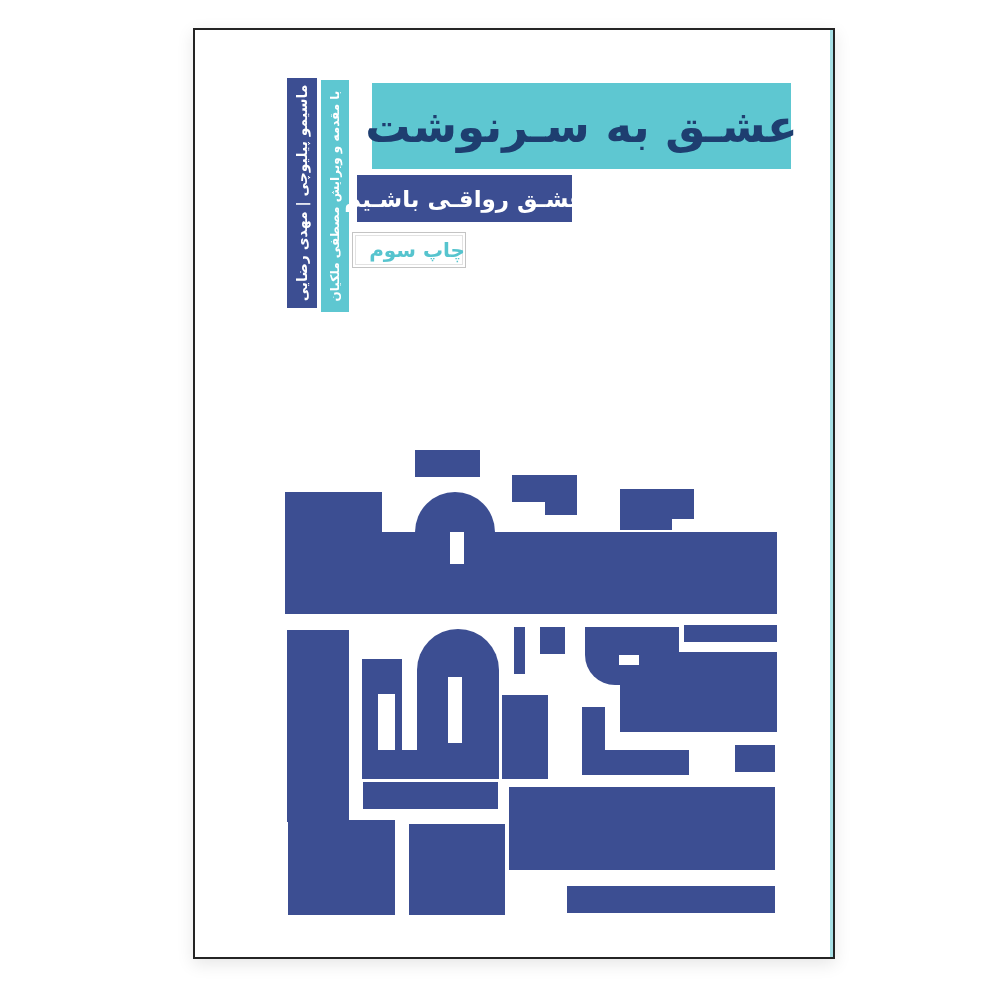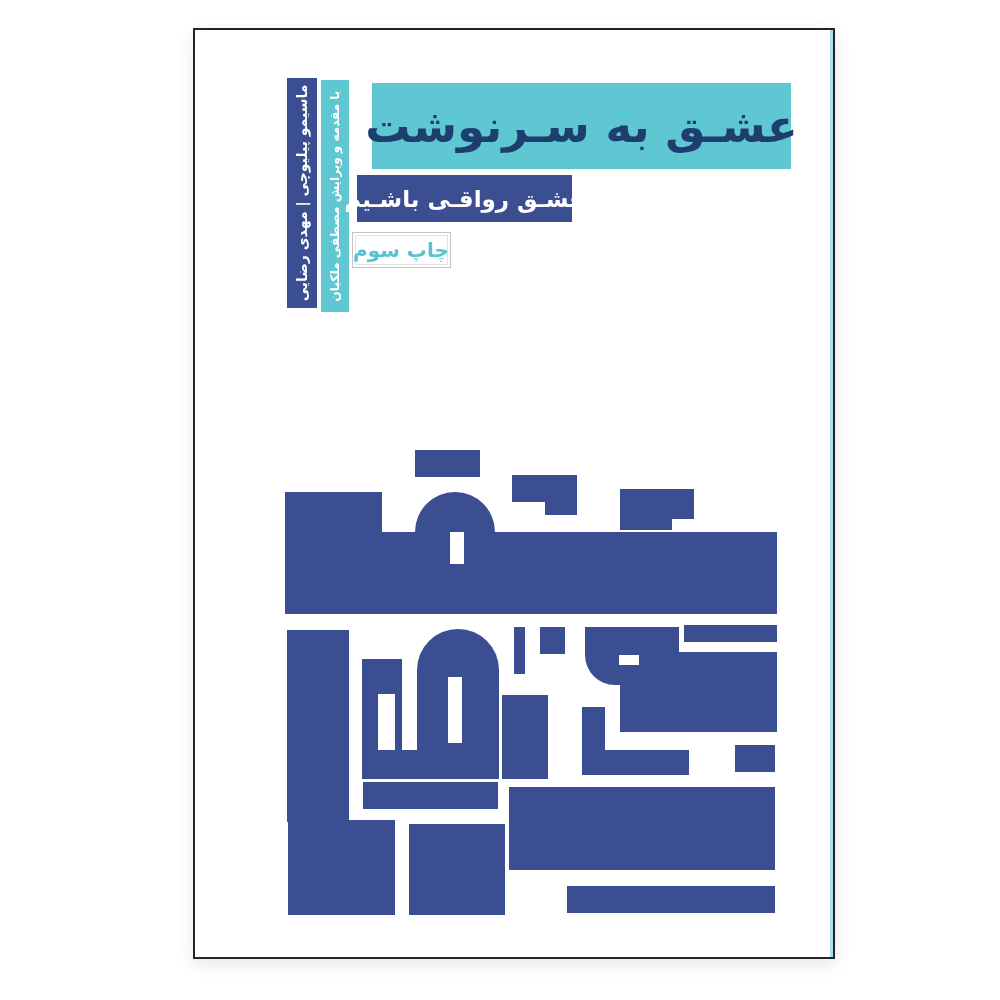--- a/index.html
+++ b/index.html
@@ -40,24 +40,24 @@
   }
   
   .subtitle-box{
     position:absolute;left:162px;top:145px;width:215px;height:47px;
     background:var(--ink,#3c4e92);
     display:flex;align-items:center;justify-content:center;
   }
   .subtitle-box .subtitle{direction:rtl;color:#fff;font-size:23px;font-weight:bold;white-space:nowrap;}
   
   .edition-box{
-    position:absolute;left:157px;top:202px;width:99px;height:36px;
+    position:absolute;left:157px;top:202px;width:114px;height:36px;
     background:#fff;border:1px solid #c4c4c4;box-sizing:border-box;
     box-shadow:inset 0 0 0 2px #ffffff, inset 0 0 0 3px #e2e2e2;
-    display:flex;align-items:center;justify-content:flex-start;
+    display:flex;align-items:center;justify-content:flex-end;
   }
   .edition-box .edition{direction:rtl;color:var(--teal-text,#56c4ce);font-size:20px;font-weight:bold;white-space:nowrap;}
   
   .artwork{position:absolute;left:90px;top:420px;width:492px;height:465px;}
 </style>
 </head>
 <body style="--ink: #3c4e92; --teal: #5ec7d1; --teal-text: #56c4ce; --title-ink: #1e3e70; --cover-bg: #ffffff;">
 
 <div class="book">
 

